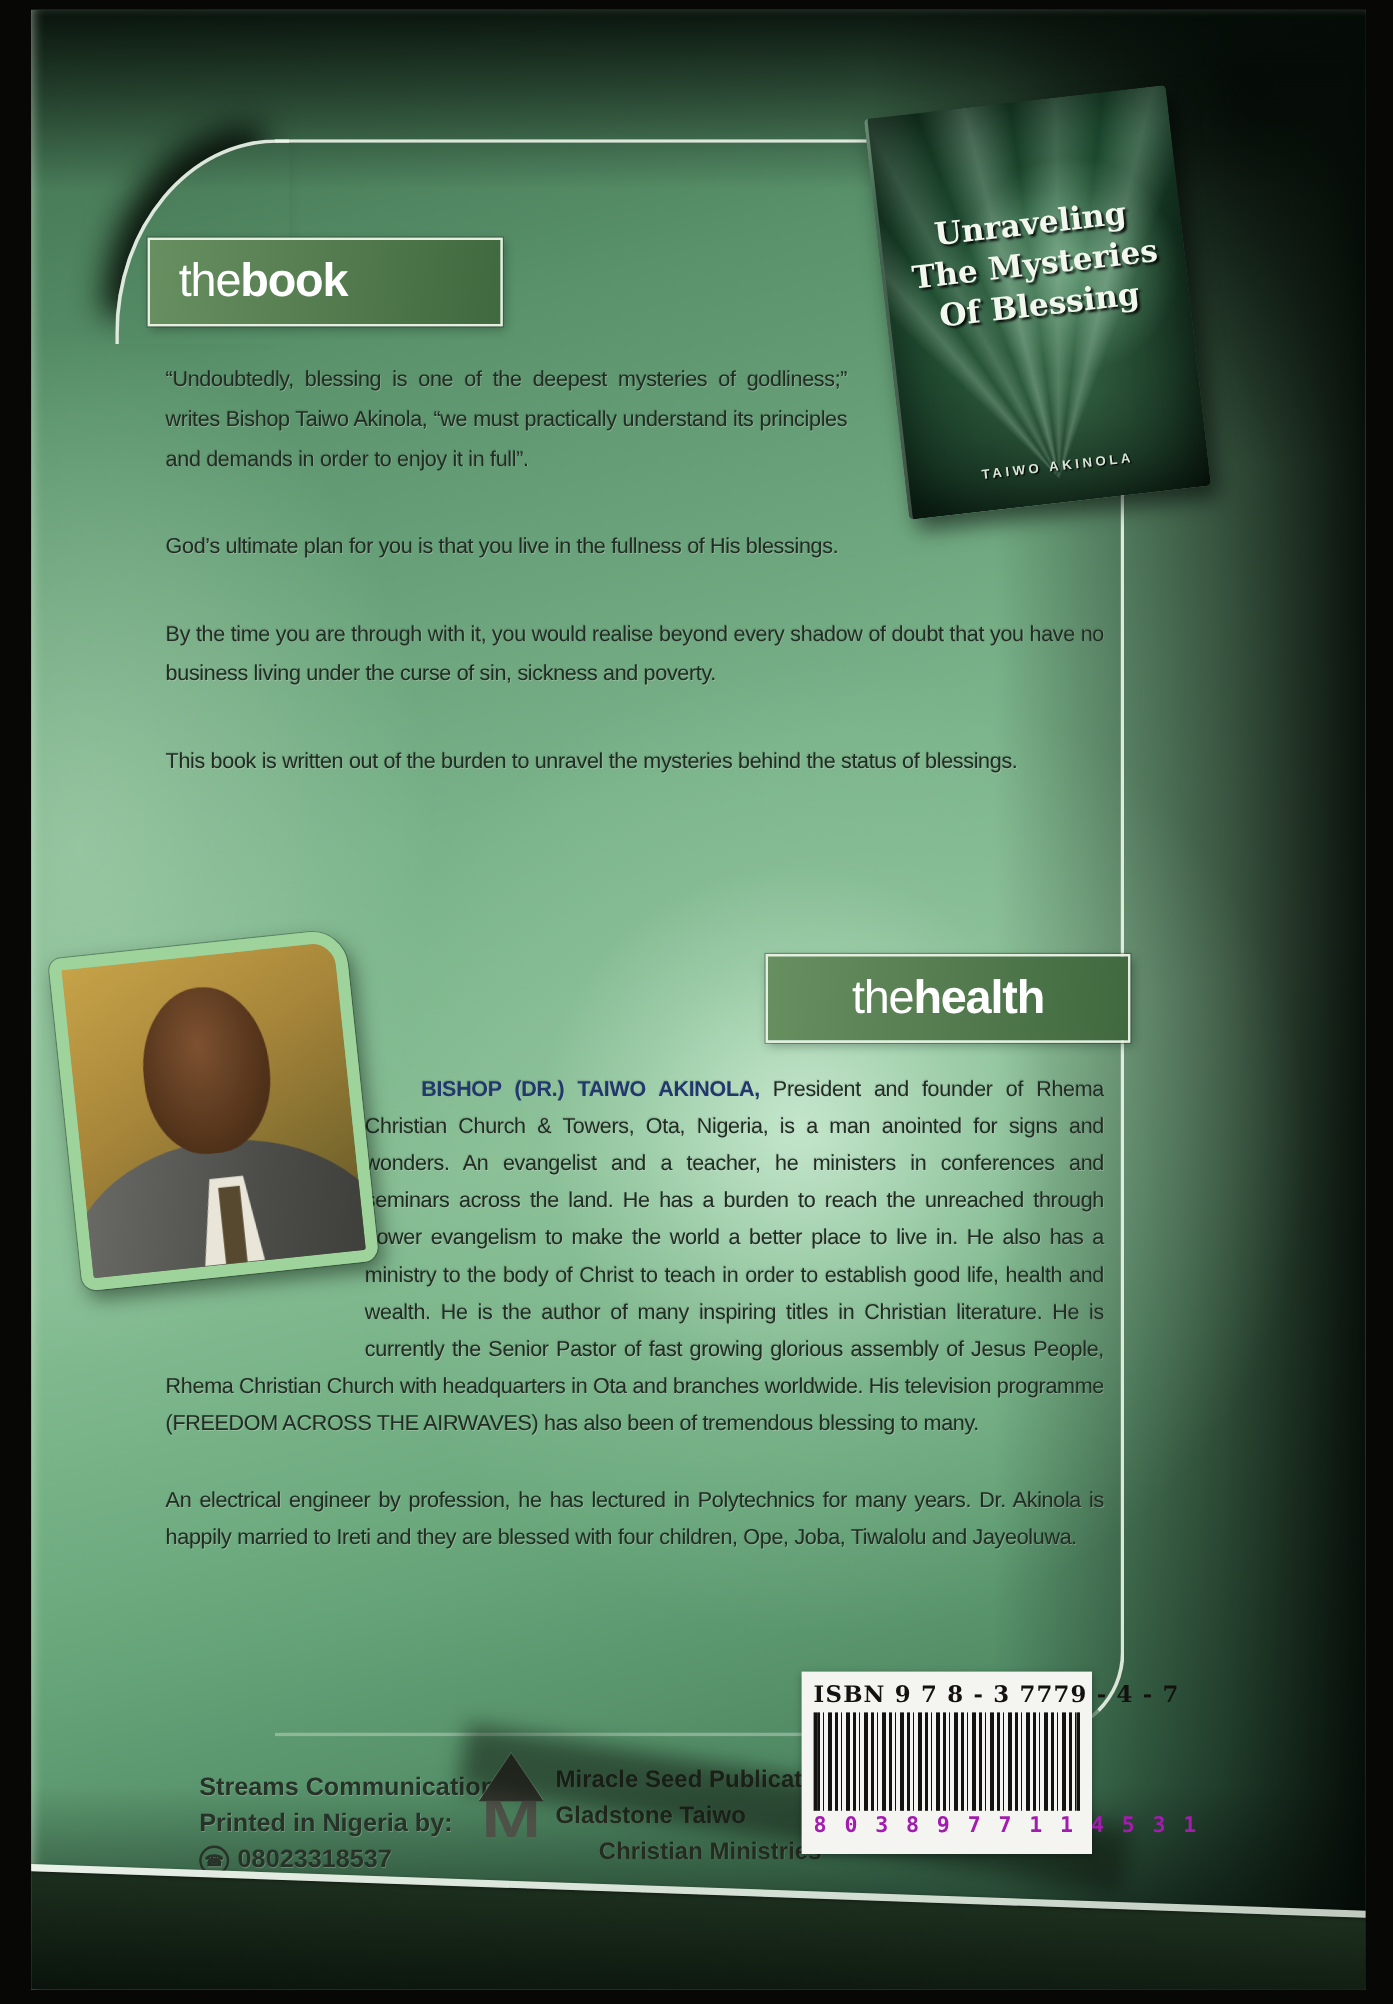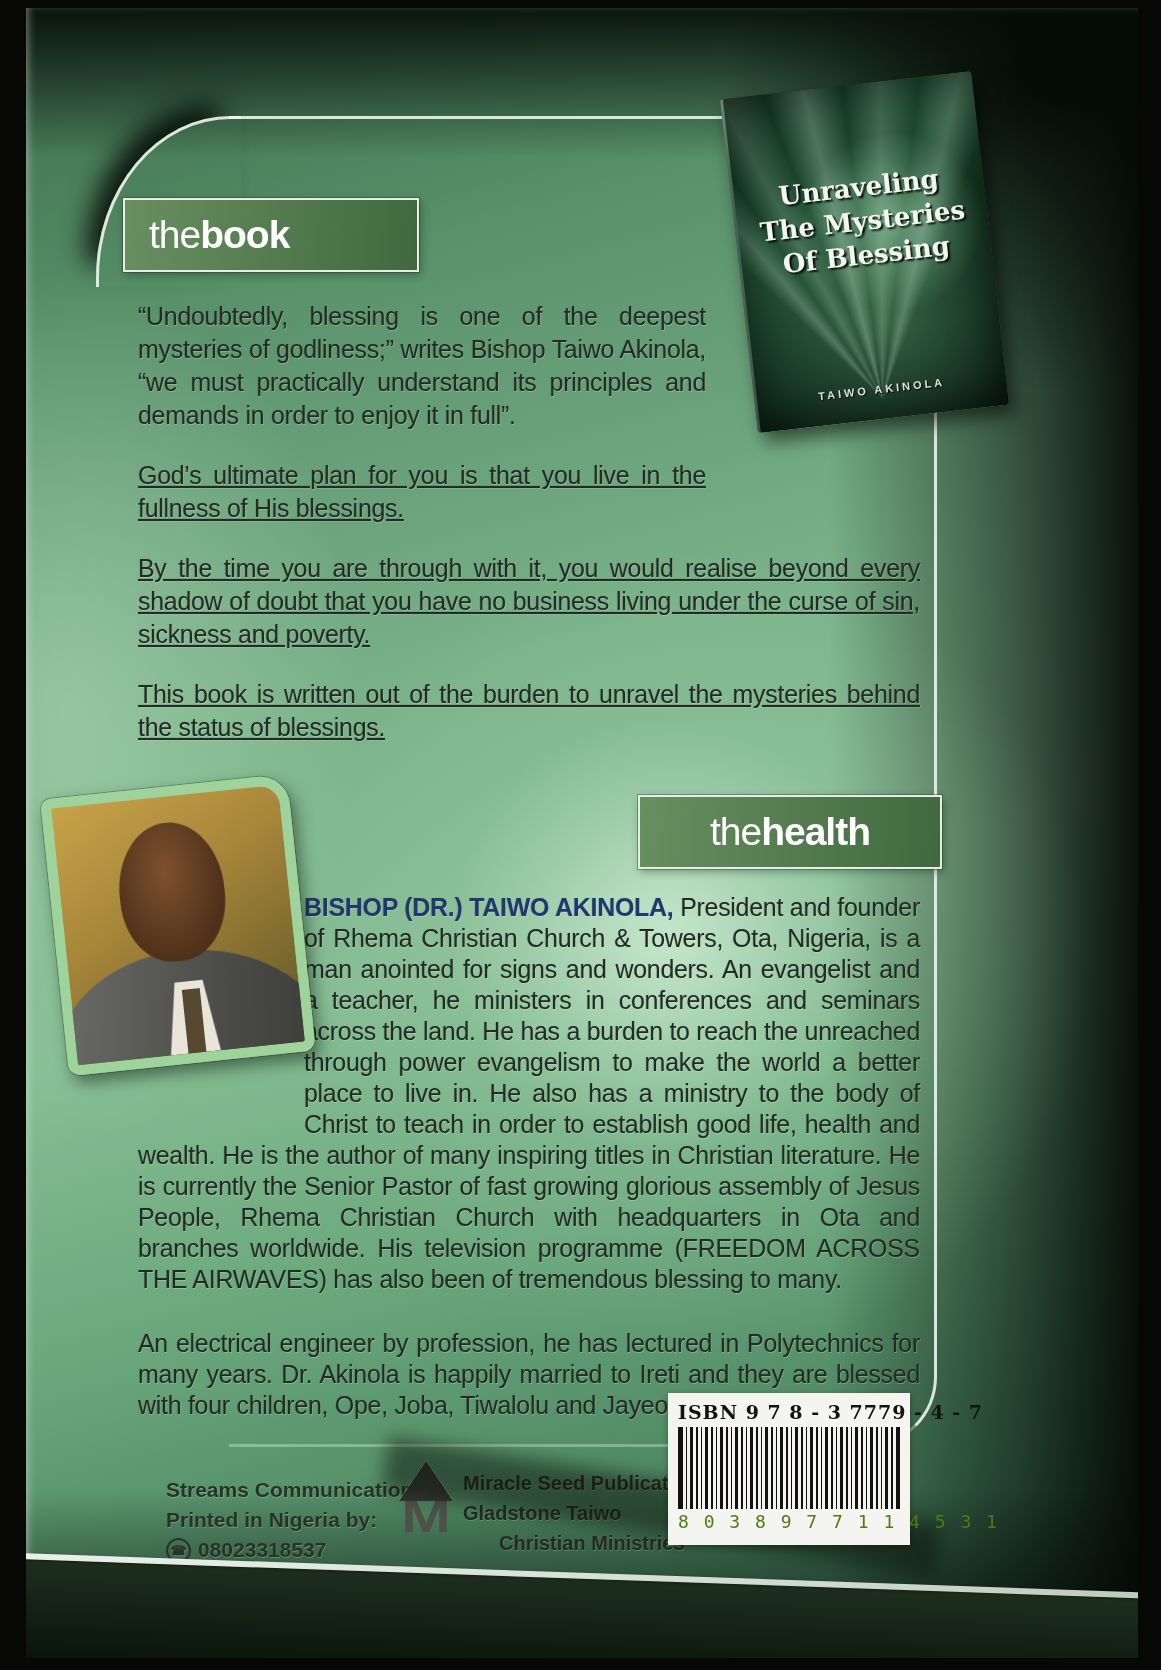--- a/index.html
+++ b/index.html
@@ -44,32 +44,32 @@
     box-shadow:0 0 0 1px rgba(25,45,25,.35), 2px 3px 8px rgba(10,25,12,.35);
     color:#fff;font-size:39px;letter-spacing:-1px;white-space:nowrap;
   }
   .hdr-box .light{font-weight:400;}
   .hdr-box .bold{font-weight:700;}
   #book-hdr{left:97px;top:190px;width:268px;padding-left:24px;}
   #author-hdr{left:612px;top:787px;width:300px;justify-content:center;}
   
   .copy{
     position:absolute;z-index:2;color:#222c24;
-    font-size:25px;line-height:33px;letter-spacing:-.3px;text-align:justify;
+    font-size:18px;line-height:33px;letter-spacing:-.3px;text-align:justify;
     text-shadow:.5px .5px 0 rgba(240,248,238,.28), -.5px -.5px 1px rgba(15,25,15,.18);
   }
   #book-copy{left:112px;top:292px;width:782px;}
   #book-copy p{margin:0;}
-  #book-copy p + p{margin-top:27px;text-decoration:underline;}
+  #book-copy p + p{margin-top:40px;}
   #book-copy p.narrow{width:568px;}
   #author-copy{left:112px;top:884px;width:782px;line-height:31px;}
   #author-copy p{margin:0;}
   #author-copy p + p{margin-top:33px;}
   .photo-spacer{float:left;width:166px;height:228px;}
-  .author-name{color:#21386e;font-weight:700;}
+  .author-name{color:#21386e;font-weight:700;margin-left:47px;}
   
   .mini-book{
     position:absolute;left:712px;top:76px;width:250px;height:336px;z-index:3;
     transform:rotate(-6.5deg);border-radius:4px;overflow:hidden;
     background:
       conic-gradient(from 320deg at 50% 94%, rgba(205,238,215,0) 0deg, rgba(205,238,215,.26) 6deg, rgba(205,238,215,0) 12deg, rgba(205,238,215,.2) 18deg, rgba(205,238,215,0) 25deg, rgba(205,238,215,.3) 32deg, rgba(205,238,215,0) 39deg, rgba(205,238,215,.22) 46deg, rgba(205,238,215,0) 53deg, rgba(205,238,215,.26) 60deg, rgba(205,238,215,0) 67deg, rgba(205,238,215,0) 360deg),
       radial-gradient(circle 120px at 62% 42%, rgba(150,215,170,.55), rgba(150,215,170,0) 75%),
       radial-gradient(circle 200px at 55% 70%, rgba(90,160,110,.5), rgba(90,160,110,0) 80%),
       linear-gradient(150deg,#12301e 0%,#1d4a2f 35%,#0d2417 70%,#07140c 100%);
     box-shadow:6px 10px 18px rgba(0,0,0,.55), inset 0 0 46px rgba(0,0,0,.5);
@@ -122,22 +122,22 @@
   .barcode{
     position:absolute;left:642px;top:1385px;width:242px;height:152px;z-index:4;
     background:#f4f4f0;padding:8px 10px 16px;box-sizing:border-box;
     box-shadow:0 2px 6px rgba(0,0,0,.35);
   }
   .isbn-label{font-family:"DejaVu Serif",serif;font-weight:700;font-size:19px;
     letter-spacing:1px;text-align:center;color:#141210;white-space:nowrap;}
   .bars{margin-top:4px;height:82px;
     background:repeating-linear-gradient(90deg,#141210 0 2px,#f4f4f0 2px 5px,#141210 5px 6px,#f4f4f0 6px 9px,#141210 9px 12px,#f4f4f0 12px 15px);
     border-left:3px solid #141210;border-right:3px solid #141210;}
-  .digits{font-family:"DejaVu Sans Mono",monospace;font-weight:400;font-size:18px;
-    text-align:center;color:#4d7c0f;margin-top:2px;letter-spacing:2px;white-space:nowrap;}
+  .digits{font-family:"DejaVu Sans Mono",monospace;font-weight:700;font-size:18px;
+    text-align:center;color:#a21caf;margin-top:2px;letter-spacing:2px;white-space:nowrap;}
   
   .bottom-line{position:absolute;left:-10px;top:1545px;width:1140px;height:6px;z-index:6;
     background:linear-gradient(90deg,rgba(242,248,240,.95),rgba(224,234,221,.85));
     transform:rotate(2deg);transform-origin:left center;box-shadow:0 1px 3px rgba(0,0,0,.4);}
   .bottom-dark{position:absolute;left:-10px;top:1550px;width:1150px;height:140px;z-index:5;
     background:linear-gradient(180deg,#1d2f1e,#0a140c 70%,#060a06);
     transform:rotate(2deg);transform-origin:left top;}
 </style>
 </head>
 <body>

